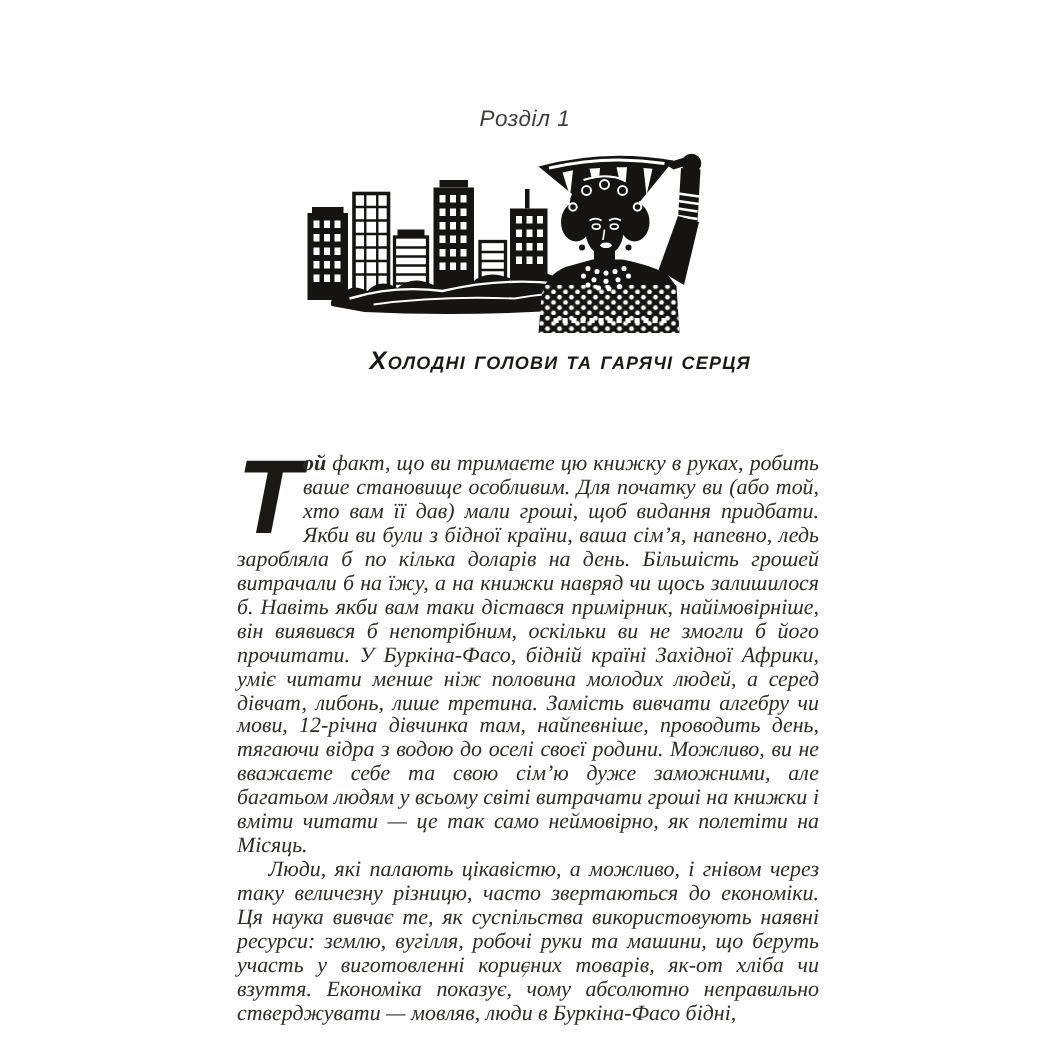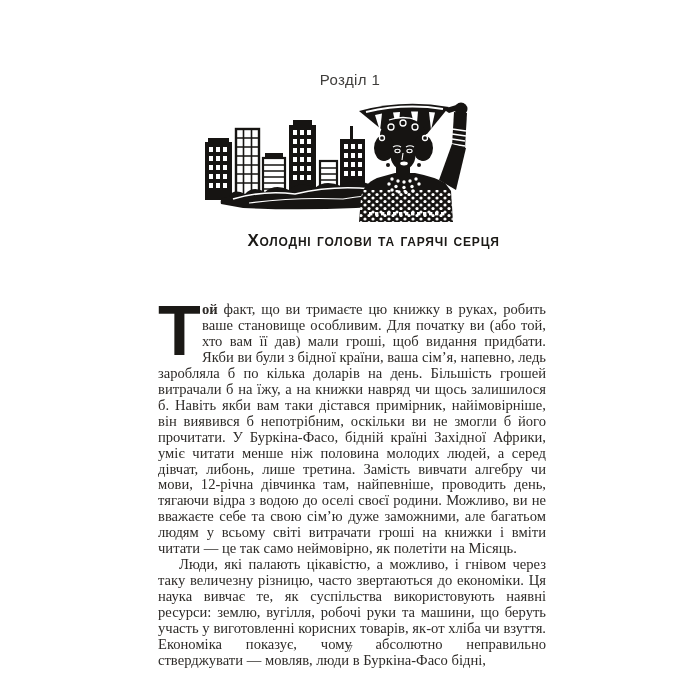--- a/index.html
+++ b/index.html
@@ -4,20 +4,21 @@
 <style>
   * { margin:0; padding:0; box-sizing:border-box; }
   html,body { background:#e9e9e9; }
   #page {
     position:relative;
     width:700px; height:700px;
     margin:0 auto;
     background:var(--paper, #ffffff);
     font-family:"Liberation Serif", serif;
     overflow:hidden;
+    font-style:italic;
   }
   .chapter-label {
     position:absolute; top:71px; left:0; width:700px;
     text-align:center;
     font-family:"Liberation Sans", sans-serif;
     font-size:15px; letter-spacing:0.4px;
     color:#3f3d3b;
   }
   .illustration {
     position:absolute; top:98px; left:203px;

